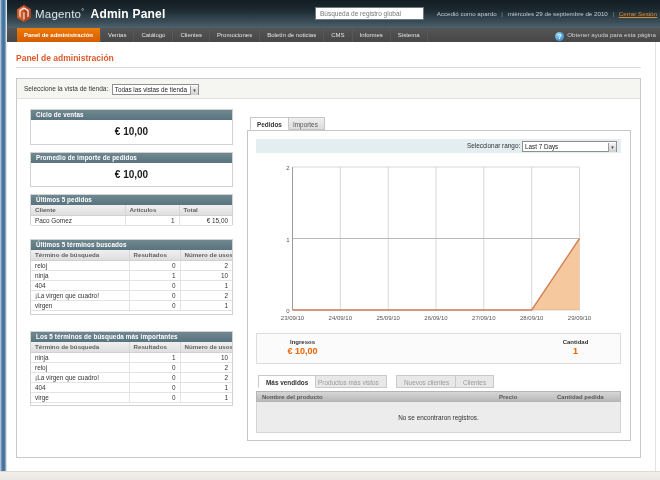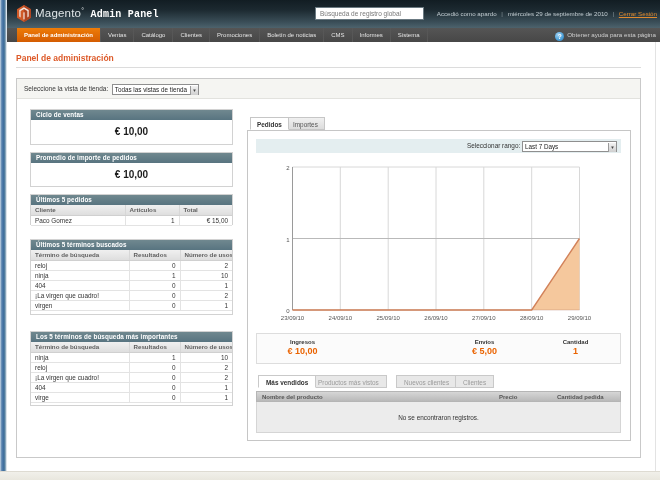--- a/index.html
+++ b/index.html
@@ -9,21 +9,21 @@
 .abs { position:absolute; }
 
 
 #bluestrip { left:0; top:0; width:7px; height:480px;
   background:linear-gradient(to right,#cfdbe8 0%,#6d92b8 20%,#3c6b9e 45%,#55809f 70%,#e8edf2 95%,#fff 100%); }
 
 
 #header { left:7px; top:0; width:653px; height:28px;
   background:linear-gradient(to bottom,#121d23 0%,#1c2930 35%,#3b4f59 80%,#4d636d 100%); }
 #brand { left:28px; top:7px; color:#dfe5e7; font-size:11.5px; letter-spacing:0.2px; }
-#brand b { color:#fff; font-size:10px; margin-left:3px;font-family:Liberation Mono, monospace; }
+#brand b { color:#fff; font-size:12px; margin-left:3px; }
 #search { left:308px; top:7px; width:109px; height:13px; background:#fff; border:1px solid #6b7a82;
   font-size:6.5px; color:#777; line-height:11px; padding-left:4px; }
 #hdr-right { right:3px; top:10px; font-size:6.2px; color:#c3cdd2; }
 #hdr-right .sep { color:#8a979d; margin:0 3px; }
 #hdr-right a { color:#e08a2e; text-decoration:underline; }
 
 
 #nav { left:7px; top:28px; width:653px; height:14px; background:linear-gradient(#555,#474747); }
 .nav-item { display:inline-block; height:14px; line-height:14px; padding:0 7px; font-size:6px;
   color:#e3e3e3; border-right:1px solid #575757; vertical-align:top; }
@@ -267,24 +267,20 @@
             <text x="323.5" y="163" text-anchor="middle">29/09/10</text>
           </g>
         </svg>
       </div>
 
       <div class="abs" id="totals">
         <div class="tcol" style="left:0">
             <div class="tl">Ingresos</div>
             <div class="tv">€ 10,00</div>
           </div>
-        <div class="tcol" style="left:182px">
-            <div class="tl">Envíos</div>
-            <div class="tv">€ 5,00</div>
-          </div>
         <div class="tcol" style="left:273px">
             <div class="tl">Cantidad</div>
             <div class="tv">1</div>
           </div>
       </div>
 
       <div class="btab on" style="left:10px">Más vendidos</div>
       <div class="btab" style="left:62px">Productos más vistos</div>
       <div class="btab" style="left:148px">Nuevos clientes</div>
       <div class="btab" style="left:207px">Clientes</div>

